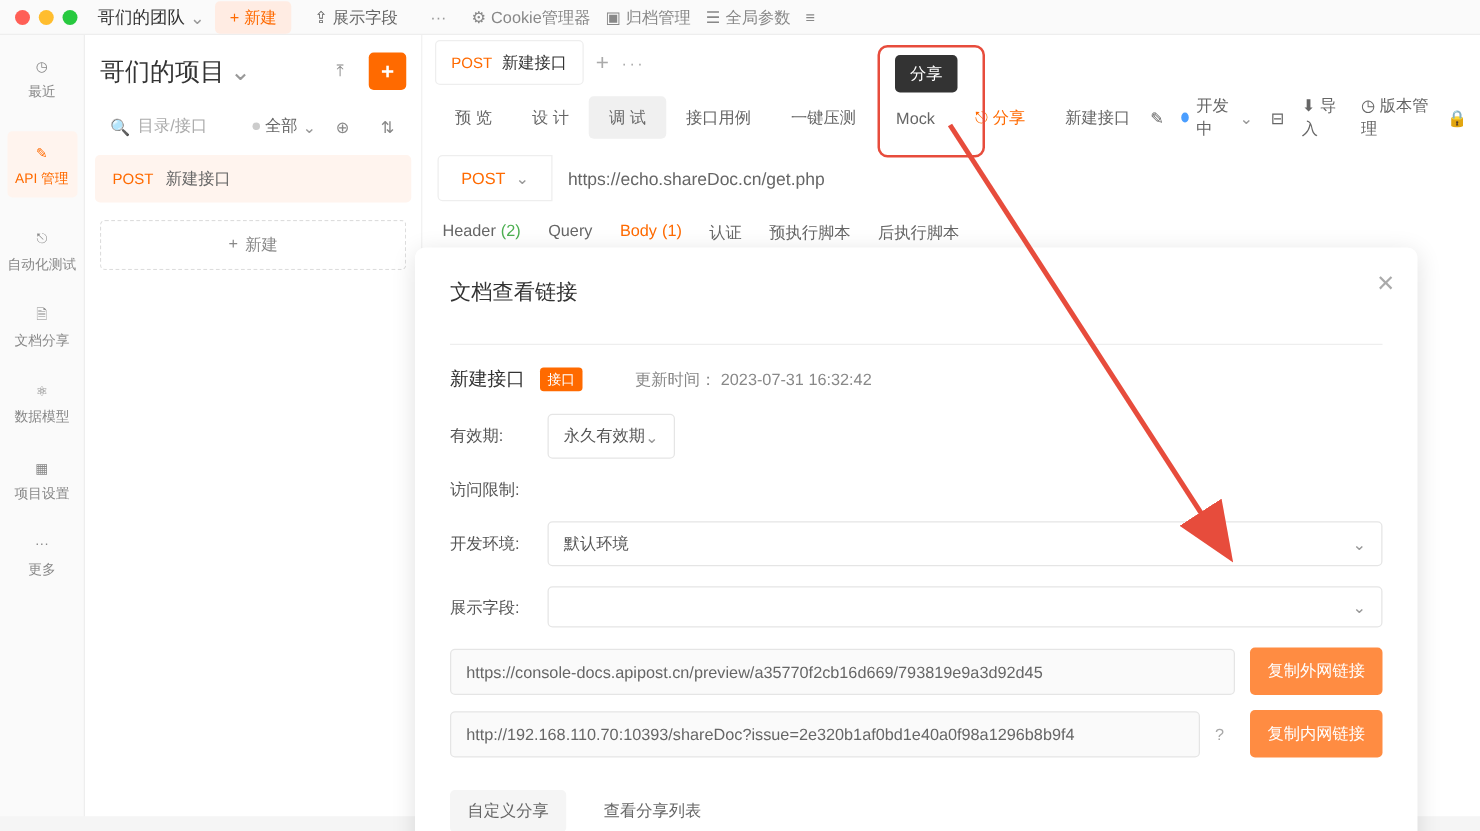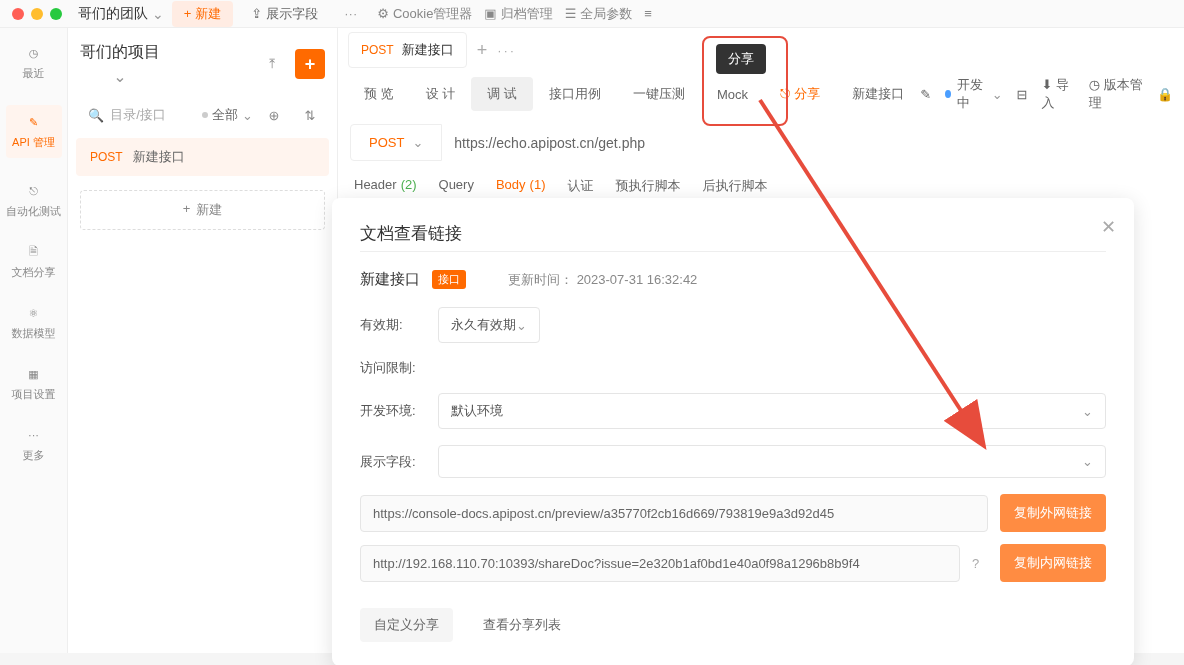--- a/index.html
+++ b/index.html
@@ -79,21 +79,21 @@
       border-right: 1px solid #eee;
       display: flex;
       flex-direction: column;
     }
     .proj-header {
       display: flex;
       align-items: center;
       justify-content: space-between;
       padding: 14px 12px;
     }
-    .proj-title { font-size: 16px; font-weight: 500; display: flex; align-items: center; gap: 4px; flex-direction: column; }
+    .proj-title { font-size: 20px; font-weight: 500; display: flex; align-items: center; gap: 4px; }
     .proj-actions { display: flex; gap: 8px; align-items: center; }
     .icon-btn { width: 30px; height: 30px; border-radius: 4px; display:flex; align-items:center; justify-content:center; color:#888; }
     .icon-btn.orange { background: #ff6a00; color: #fff; font-size: 18px; font-weight: bold; }
     .search-row { display: flex; align-items: center; gap: 6px; padding: 0 12px; }
     .search-box {
       flex: 1;
       display:flex;
       align-items:center;
       gap:6px;
       padding: 5px 8px;
@@ -209,21 +209,21 @@
     .modal {
       position:absolute;
       top:198px;
       left:332px;
       right:50px;
       background:#fff;
       border-radius:8px;
       box-shadow:0 4px 20px rgba(0,0,0,0.12);
       padding: 24px 28px;
     }
-    .modal-title { font-size:17px; font-weight:500; color:#333; padding-bottom:6px; border-bottom:1px solid #eee; }
+    .modal-title { font-size:17px; font-weight:500; color:#333; padding-bottom:30px; border-bottom:1px solid #eee; }
     .modal-close { position:absolute; top:18px; right:18px; color:#aaa; font-size:18px; }
     .modal-meta { display:flex; align-items:center; gap:12px; padding:18px 0; }
     .meta-name { font-size:15px; }
     .badge-api { background:#ff6a00; color:#fff; font-size:11px; padding:2px 6px; border-radius:3px; }
     .meta-time { color:#888; margin-left:30px; font-size:13px; }
     .form-row { display:flex; align-items:center; gap:14px; margin-bottom:16px; }
     .form-label { width:64px; color:#555; }
     .select-box {
       border:1px solid #e5e5e5;
       padding:8px 12px;
@@ -404,21 +404,21 @@
         </div>
         <span>🔒</span>
       </div>
     </div>
 
     <div class="url-bar">
       <div class="method-select">
         <span>POST</span>
         <span class="chev-down"></span>
       </div>
-      <div class="url-input">https://echo.apipost.cn/get.php</div>
+      <div class="url-input">https://echo.shareDoc.cn/get.php</div>
     </div>
 
     <div class="req-tabs">
       <div class="req-tab">
         <span class="label">Header</span>
         <span class="count">(2)</span>
       </div>
       <div class="req-tab">
         <span class="label">Query</span>
       </div>

